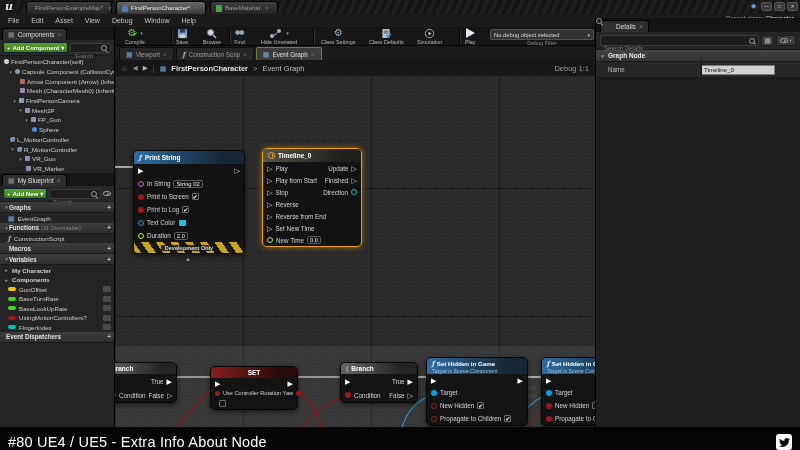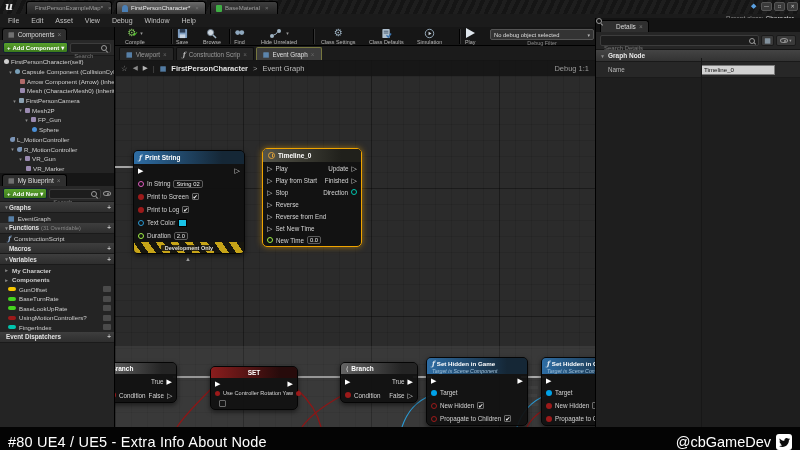--- a/index.html
+++ b/index.html
@@ -689,21 +689,20 @@
     <div class="drow">
       <span class="dlabel">Name</span>
       <input class="dfield" value="Timeline_0" style="">
     </div>
     <div class="coldiv"></div>
   </div>
 
   <div class="caption">
     <span class="title">#80 UE4 / UE5 - Extra Info About Node</span>
     <span class="right">
-      <span class="handle">@cbGameDev</span>
       <span class="twbox">
         <svg width="11" height="11" viewBox="0 0 24 24">
             <path fill="#0a0a0a" d="M23.95 4.57c-.88.39-1.83.65-2.82.77 1.01-.61 1.79-1.57 2.16-2.72-.95.56-2 .96-3.12 1.18-.9-.96-2.18-1.56-3.6-1.56-2.72 0-4.92 2.2-4.92 4.92 0 .39.04.76.13 1.12C7.7 8.09 4.07 6.13 1.64 3.16c-.43.72-.67 1.56-.67 2.47 0 1.71.87 3.21 2.19 4.1-.8-.03-1.57-.25-2.23-.62v.06c0 2.39 1.7 4.38 3.95 4.83-.41.11-.85.17-1.3.17-.31 0-.61-.03-.91-.09.63 1.95 2.44 3.38 4.6 3.42-1.68 1.32-3.8 2.1-6.1 2.1-.39 0-.78-.02-1.17-.07 2.19 1.4 4.77 2.21 7.56 2.21 9.05 0 14-7.5 14-13.99 0-.21 0-.42-.02-.63.96-.69 1.8-1.56 2.46-2.55z"></path>
           </svg>
       </span>
     </span>
   </div>
 
 </div>
 

